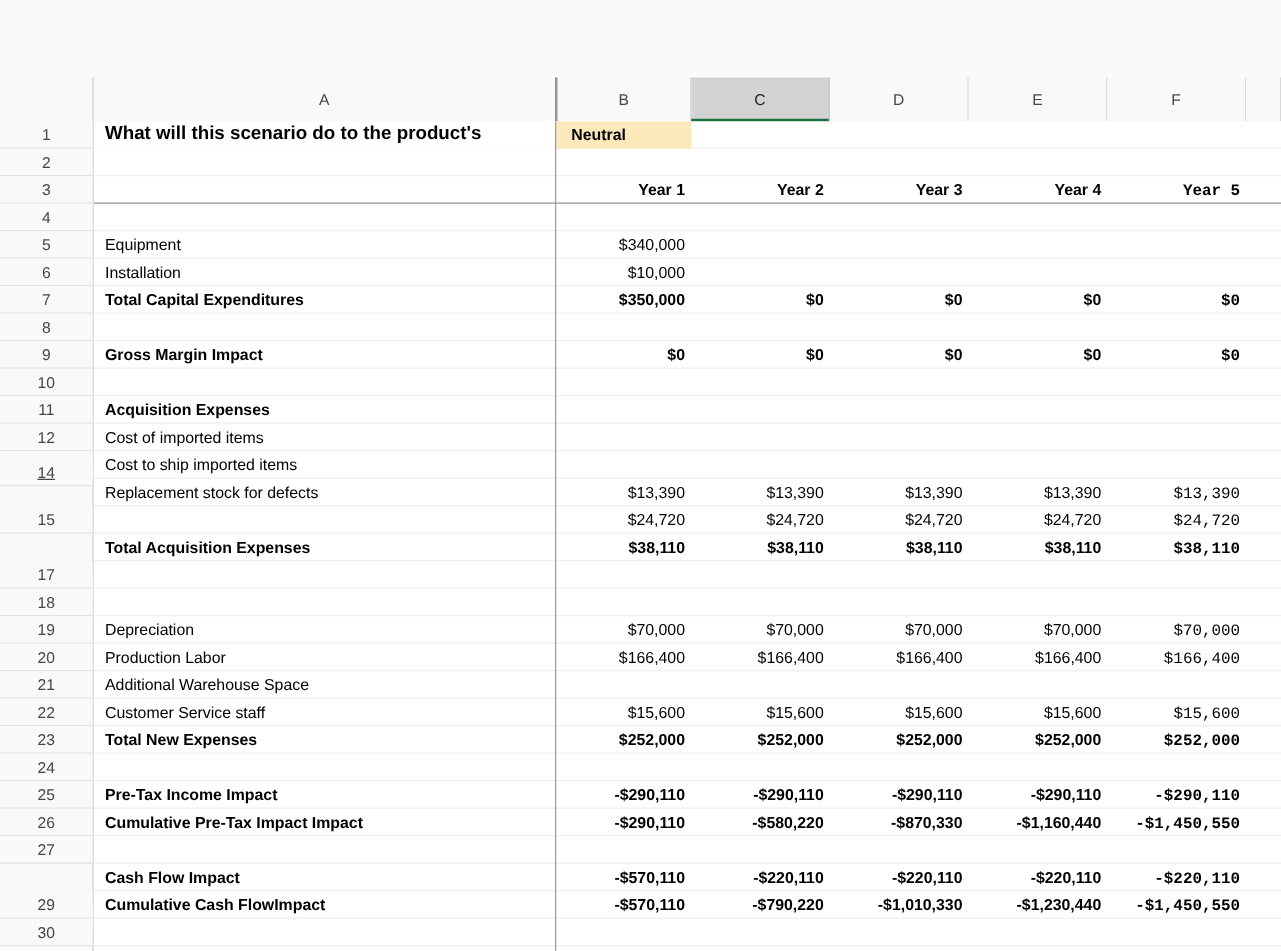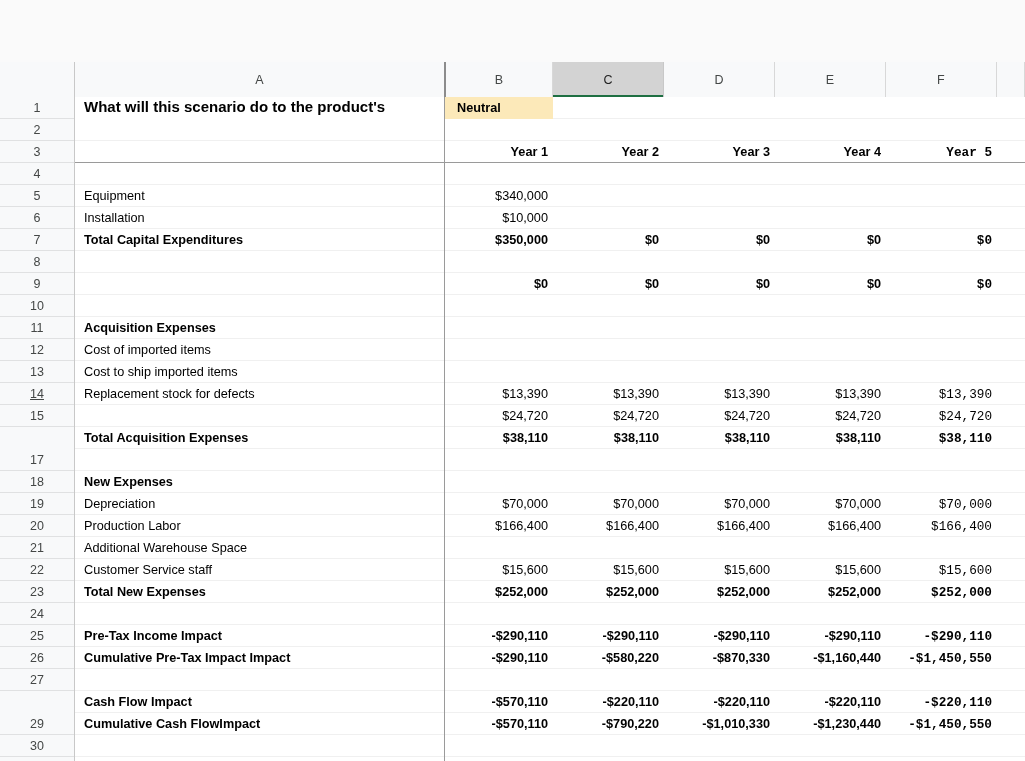--- a/index.html
+++ b/index.html
@@ -167,21 +167,21 @@
         <div class="rownum" style="top: 66px;">4</div>
         <div class="rownum" style="top: 88px;">5</div>
         <div class="rownum" style="top: 110px;">6</div>
         <div class="rownum" style="top: 132px;">7</div>
         <div class="rownum" style="top: 154px;">8</div>
         <div class="rownum" style="top: 176px;">9</div>
         <div class="rownum" style="top: 198px;">10</div>
         <div class="rownum" style="top: 220px;">11</div>
         <div class="rownum" style="top: 242px;">12</div>
         <div class="rownum" style="top: 264px;">13</div>
-        <div class="rownum" style="top: 286px; text-decoration: underline;">14</div>
+        <div class="rownum" style="top: 270px; text-decoration: underline;">14</div>
         <div class="rownum" style="top: 308px;">15</div>
         <div class="rownum" style="top: 330px; margin-top: 32px;">16</div>
         <div class="rownum" style="top: 352px;">17</div>
         <div class="rownum" style="top: 374px;">18</div>
         <div class="rownum" style="top: 396px; text-align: center;">19</div>
         <div class="rownum" style="top: 418px;">20</div>
         <div class="rownum" style="top: 440px;">21</div>
         <div class="rownum" style="top: 462px;">22</div>
         <div class="rownum" style="top: 484px;">23</div>
         <div class="rownum" style="top: 506px;">24</div>
@@ -251,20 +251,21 @@
         </div>
         <div class="row" style="top: 154px;">
           <div class="cell a"></div>
           <div class="cell b"></div>
           <div class="cell c"></div>
           <div class="cell d"></div>
           <div class="cell e"></div>
           <div class="cell f"></div>
         </div>
         <div class="row" style="top: 176px;">
+          <div class="cell a bold">Gross Margin Impact</div>
           <div class="cell b bold">$0</div>
           <div class="cell c bold">$0</div>
           <div class="cell d bold">$0</div>
           <div class="cell e bold">$0</div>
           <div class="cell f bold">$0</div>
         </div>
         <div class="row" style="top: 198px;">
           <div class="cell a"></div>
           <div class="cell b"></div>
           <div class="cell c"></div>
@@ -321,21 +322,20 @@
         </div>
         <div class="row" style="top: 352px;">
           <div class="cell a"></div>
           <div class="cell b"></div>
           <div class="cell c"></div>
           <div class="cell d"></div>
           <div class="cell e"></div>
           <div class="cell f"></div>
         </div>
         <div class="row" style="top: 374px;">
-          <div class="cell a bold">New Expenses</div>
           <div class="cell b bold"></div>
           <div class="cell c bold"></div>
           <div class="cell d bold"></div>
           <div class="cell e bold"></div>
           <div class="cell f bold"></div>
         </div>
         <div class="row" style="top: 396px;">
           <div class="cell a">Depreciation</div>
           <div class="cell b">$70,000</div>
           <div class="cell c">$70,000</div>

